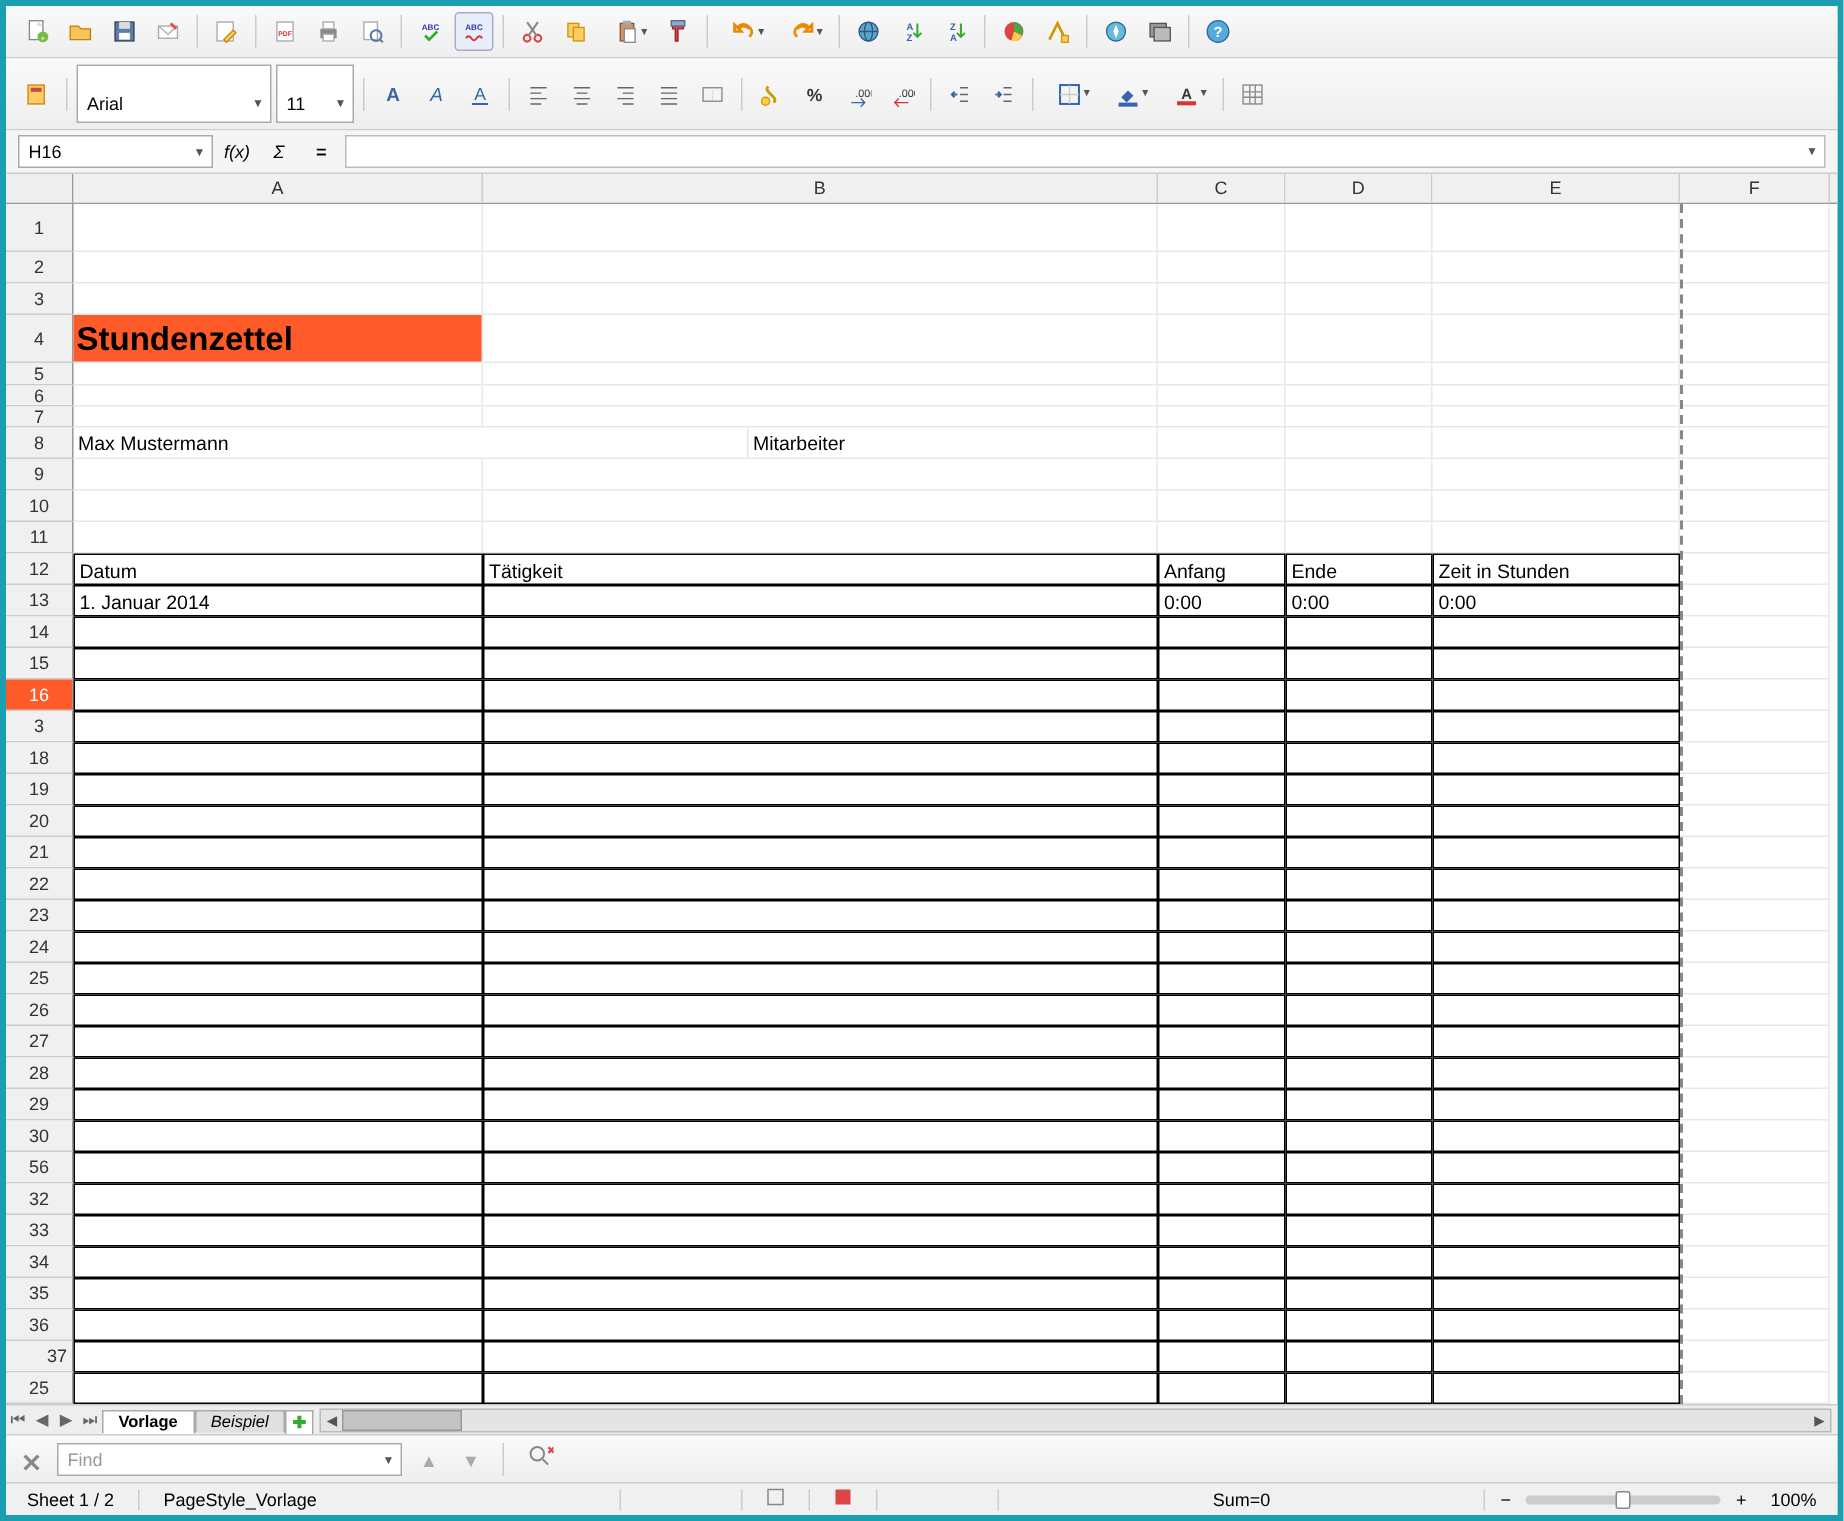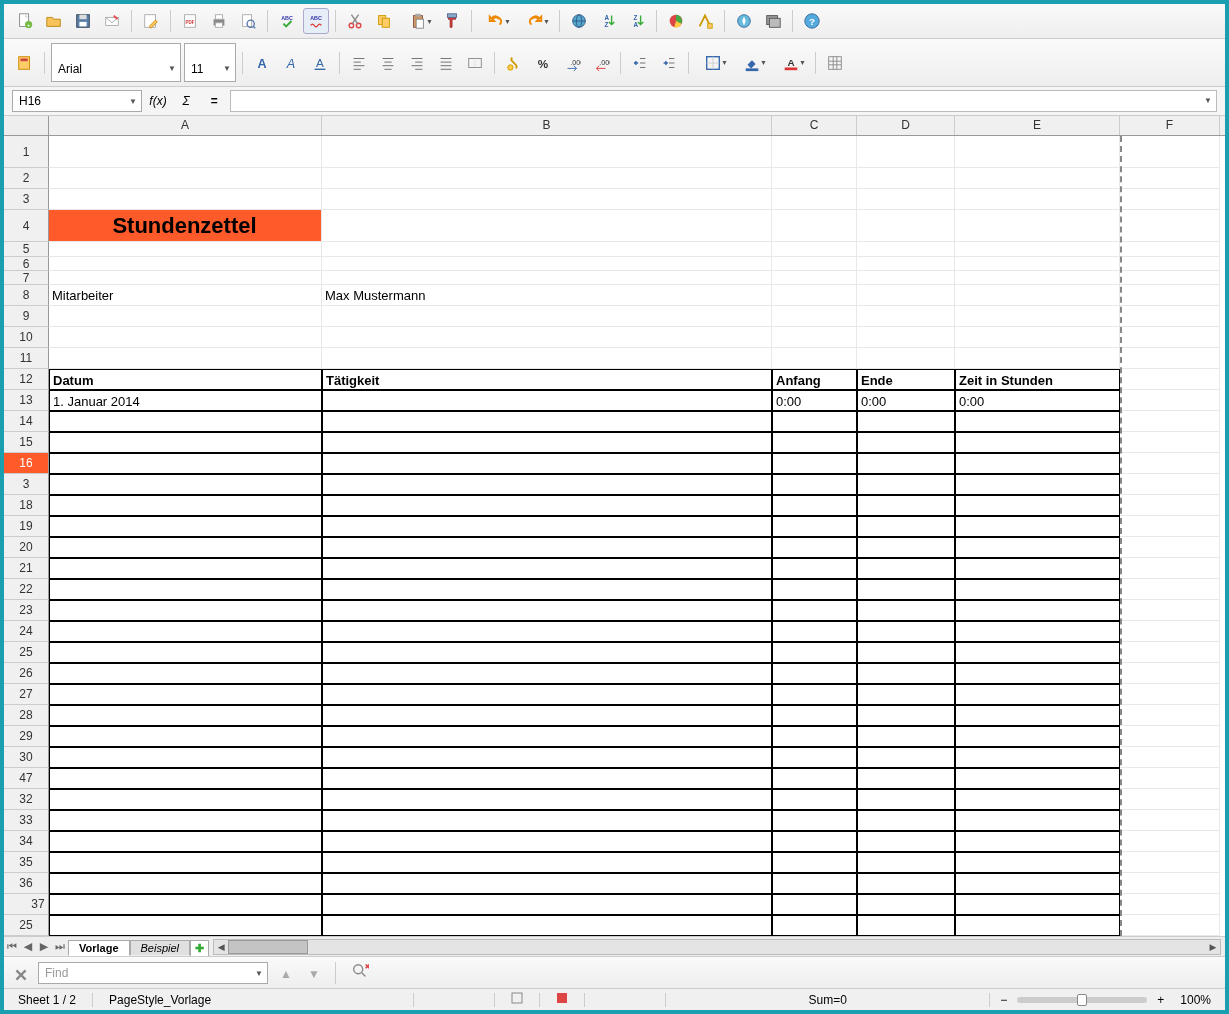--- a/index.html
+++ b/index.html
@@ -32,22 +32,22 @@
 .corner { width: 45px; min-width:45px; height: 19px; border-right: 1px solid #999; background:#eee; }
 .ch { height: 19px; border-right: 1px solid #ccc; text-align: center; line-height: 19px; font-size: 12px; color: #333; background:#f0f0f0; }
 .grid-body { flex: 1; overflow: auto; display: flex; }
 .row-headers { width: 45px; min-width:45px; }
 .rh { height: 21px; border-bottom: 1px solid #ccc; border-right: 1px solid #999; text-align: center; line-height: 21px; font-size: 12px; background: #f0f0f0; color:#333; }
 .rh.sel { background: #ff5a29; color: #fff; }
 .cells { position: relative; flex:1; }
 .row { display: flex; height: 21px; }
 .cell { border-right: 1px solid #e8e8e8; border-bottom: 1px solid #e8e8e8; padding: 0 3px; line-height: 21px; overflow: hidden; white-space: nowrap; font-size: 13px; }
 
-.title-cell { background: #ff5a29; font-size: 22px; font-weight: bold; line-height: 32px; padding-left: 2px; text-align: center; }
-.hdr-cell { border: 1px solid #000 !important; font-weight: bold; }
+.title-cell { background: #ff5a29; font-size: 22px; font-weight: bold; line-height: 32px; padding-left: 2px; }
+.hdr-cell { border: 1px solid #000 !important; font-weight: normal; }
 .data-cell { border: 1px solid #000 !important; }
 
 .pagebreak { position: absolute; top: 0; bottom: 0; border-right: 2px dashed #888; pointer-events:none; }
 
 
 .cA { width: 273px; }
 .cB { width: 450px; }
 .cC { width: 85px; }
 .cD { width: 98px; }
 .cE { width: 165px; }
@@ -446,21 +446,21 @@
         <div class="rh" style="height: 21px; line-height: 21px;">21</div>
         <div class="rh" style="height: 21px; line-height: 21px;">22</div>
         <div class="rh" style="height: 21px; line-height: 21px;">23</div>
         <div class="rh" style="height: 21px; line-height: 21px;">24</div>
         <div class="rh" style="height: 21px; line-height: 21px;">25</div>
         <div class="rh" style="height: 21px; line-height: 21px;">26</div>
         <div class="rh" style="height: 21px; line-height: 21px;">27</div>
         <div class="rh" style="height: 21px; line-height: 21px;">28</div>
         <div class="rh" style="height: 21px; line-height: 21px;">29</div>
         <div class="rh" style="height: 21px; line-height: 21px;">30</div>
-        <div class="rh" style="height: 21px; line-height: 21px;">47</div>
+        <div class="rh" style="height: 21px; line-height: 21px;">56</div>
         <div class="rh" style="height: 21px; line-height: 21px;">32</div>
         <div class="rh" style="height: 21px; line-height: 21px;">33</div>
         <div class="rh" style="height: 21px; line-height: 21px;">34</div>
         <div class="rh" style="height: 21px; line-height: 21px;">35</div>
         <div class="rh" style="height: 21px; line-height: 21px;">36</div>
         <div class="rh" style="height: 21px; line-height: 21px; padding-left: 24px;">37</div>
         <div class="rh" style="height: 21px; line-height: 21px;">25</div>
       </div>
     <div class="cells" id="cells">
       <div class="pagebreak" style="left:1071px"></div>
@@ -514,22 +514,22 @@
         </div>
         <div class="row" style="height: 14px;">
           <div class="cell cA" style="line-height: 14px;"></div>
           <div class="cell cB" style="line-height: 14px;"></div>
           <div class="cell cC" style="line-height: 14px;"></div>
           <div class="cell cD" style="line-height: 14px;"></div>
           <div class="cell cE" style="line-height: 14px;"></div>
           <div class="cell cF" style="line-height: 14px;"></div>
         </div>
         <div class="row" style="height: 21px;">
+          <div class="cell cB" style="line-height: 21px;">Max Mustermann</div>
           <div class="cell cA" style="line-height: 21px;">Mitarbeiter</div>
-          <div class="cell cB" style="line-height: 21px;">Max Mustermann</div>
           <div class="cell cC" style="line-height: 21px;"></div>
           <div class="cell cD" style="line-height: 21px;"></div>
           <div class="cell cE" style="line-height: 21px;"></div>
           <div class="cell cF" style="line-height: 21px;"></div>
         </div>
         <div class="row" style="height: 21px;">
           <div class="cell cA" style="line-height: 21px;"></div>
           <div class="cell cB" style="line-height: 21px;"></div>
           <div class="cell cC" style="line-height: 21px;"></div>
           <div class="cell cD" style="line-height: 21px;"></div>

